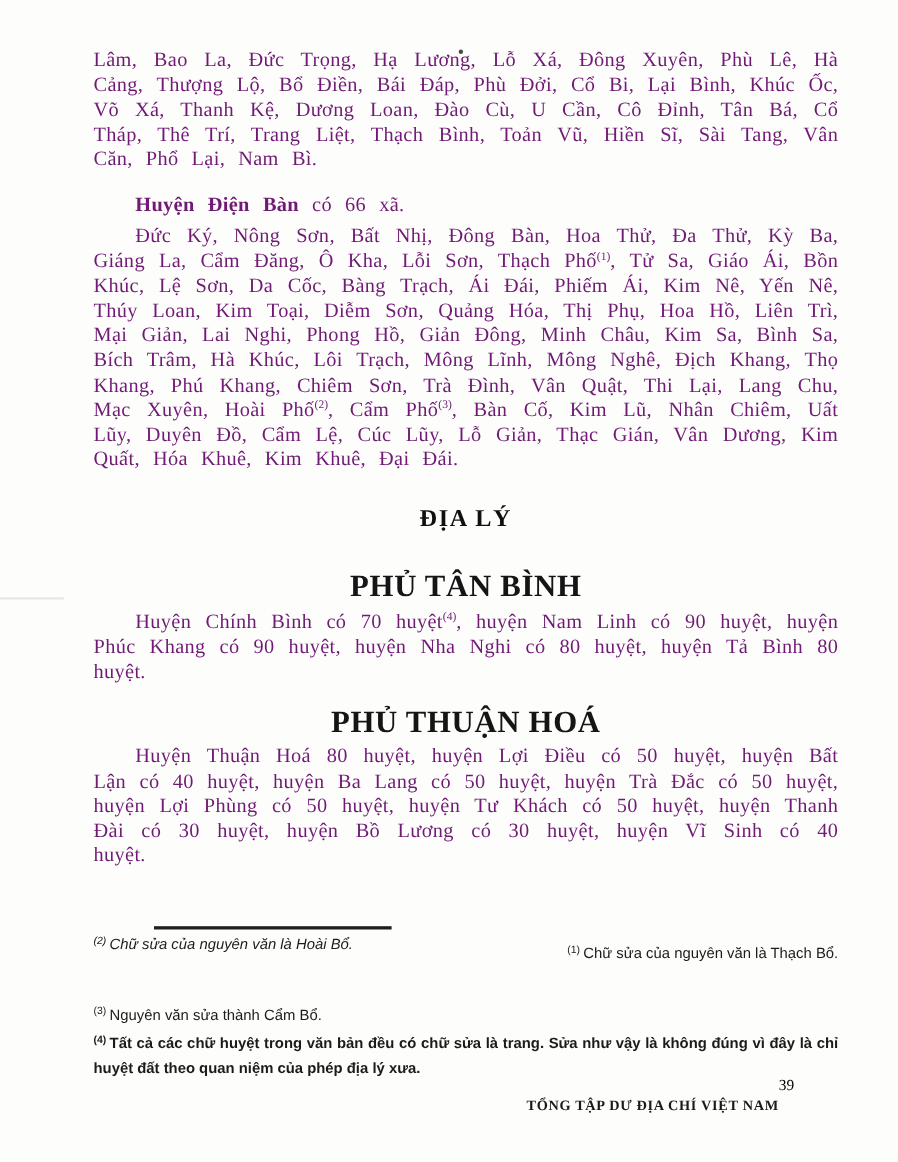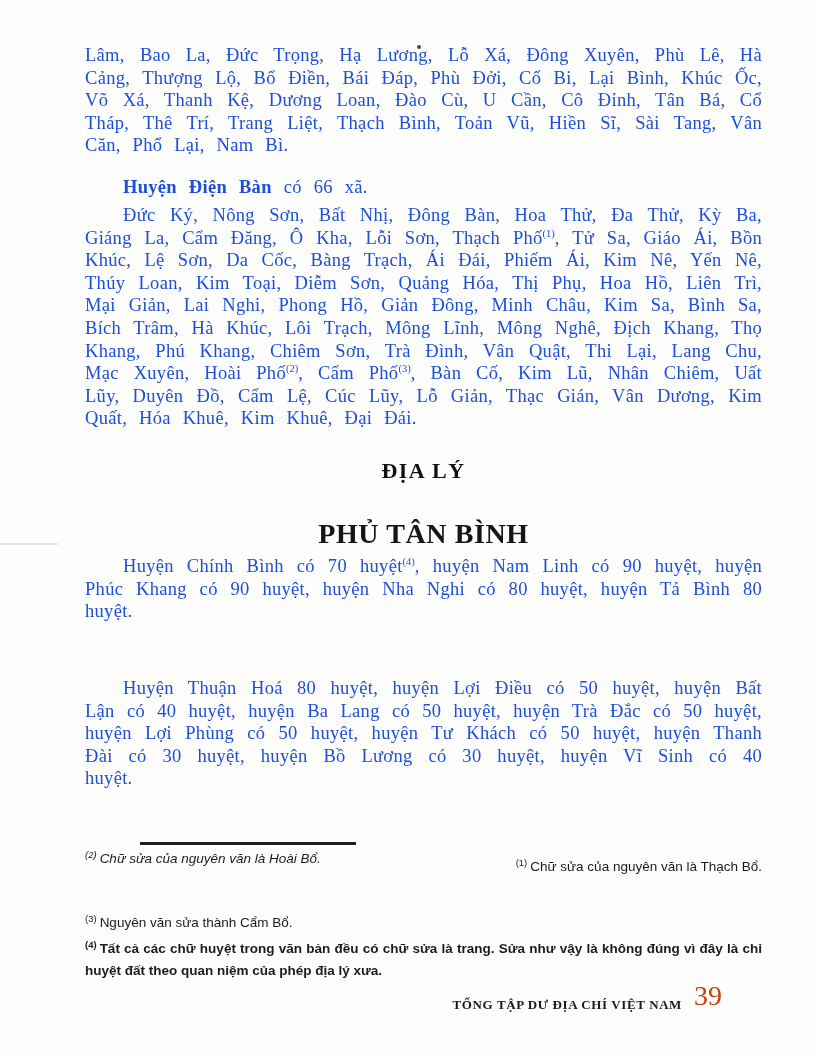--- a/index.html
+++ b/index.html
@@ -13,21 +13,21 @@
     overflow: hidden;
   }
   .block { position: absolute; left: 85px; width: 677px; }
   .body-text {
     margin: 0;
     font-size: 18.5px;
     line-height: 22.6px;
     text-align: justify;
     word-spacing: 7px;
     letter-spacing: 0.3px;
-    color: #1d4ed8;
+    color: #701a75;
   }
   .indent { text-indent: 38px; }
   .bold { font-weight: 700; }
   sup.fnref {
     font-size: 10.5px;
     letter-spacing: 0;
     word-spacing: 0;
     vertical-align: 7px;
     line-height: 0;
   }
@@ -88,24 +88,24 @@
     box-sizing: border-box;
   }
   .book-title {
     font-size: 13px;
     font-weight: 700;
     letter-spacing: 0.6px;
     margin-top: 17px;
     color: #1a1a1a;
   }
   .page-num {
-    font-size: 28px;
-    margin-left: 12px;
+    font-size: 14px;
+    margin-left: 0;
     margin-right: 40px;
-    color: #c2410c;
+    color: #000000;
   }
   .artifact-dot {
     position: absolute;
     left: 417px;
     top: 45px;
     width: 4px;
     height: 4px;
     border-radius: 50%;
     background: #4a4a4a;
   }
@@ -128,20 +128,21 @@
   <p class="block body-text indent dien-ban-line"><span class="bold">Huyện Điện Bàn</span><span> có 66 xã.</span></p>
 
   <p class="block body-text indent p2"><span>Đức Ký, Nông Sơn, Bất Nhị, Đông Bàn, Hoa Thử, Đa Thử, Kỳ Ba, Giáng La, Cẩm Đăng, Ô Kha, Lỗi Sơn, Thạch Phố</span><sup class="fnref">(1)</sup><span>, Tử Sa, Giáo Ái, Bồn Khúc, Lệ Sơn, Da Cốc, Bàng Trạch, Ái Đái, Phiếm Ái, Kim Nê, Yến Nê, Thúy Loan, Kim Toại, Diễm Sơn, Quảng Hóa, Thị Phụ, Hoa Hồ, Liên Trì, Mại Giản, Lai Nghi, Phong Hồ, Giản Đông, Minh Châu, Kim Sa, Bình Sa, Bích Trâm, Hà Khúc, Lôi Trạch, Mông Lĩnh, Mông Nghê, Địch Khang, Thọ Khang, Phú Khang, Chiêm Sơn, Trà Đình, Vân Quật, Thi Lại, Lang Chu, Mạc Xuyên, Hoài Phố</span><sup class="fnref">(2)</sup><span>, Cẩm Phố</span><sup class="fnref">(3)</sup><span>, Bàn Cố, Kim Lũ, Nhân Chiêm, Uất Lũy, Duyên Đồ, Cẩm Lệ, Cúc Lũy, Lỗ Giản, Thạc Gián, Vân Dương, Kim Quất, Hóa Khuê, Kim Khuê, Đại Đái.</span></p>
 
   <h1 class="block dia-ly">ĐỊA LÝ</h1>
 
   <h2 class="block phu phu-tan-binh">PHỦ TÂN BÌNH</h2>
 
   <p class="block body-text indent p3"><span>Huyện Chính Bình có 70 huyệt</span><sup class="fnref">(4)</sup><span>, huyện Nam Linh có 90 huyệt, huyện Phúc Khang có 90 huyệt, huyện Nha Nghi có 80 huyệt, huyện Tả Bình 80 huyệt.</span></p>
 
+  <h2 class="block phu phu-thuan-hoa">PHỦ THUẬN HOÁ</h2>
 
   <p class="block body-text indent p4">Huyện Thuận Hoá 80 huyệt, huyện Lợi Điều có 50 huyệt, huyện Bất Lận có 40 huyệt, huyện Ba Lang có 50 huyệt, huyện Trà Đắc có 50 huyệt, huyện Lợi Phùng có 50 huyệt, huyện Tư Khách có 50 huyệt, huyện Thanh Đài có 30 huyệt, huyện Bồ Lương có 30 huyệt, huyện Vĩ Sinh có 40 huyệt.</p>
 
   <div class="fn-rule"></div>
 
   <div class="block footnote fn1"><sup class="fnmark">(1)</sup><span class="fntext">Chữ sửa của nguyên văn là Thạch Bổ.</span></div>
 
   <div class="block footnote fn2"><sup class="fnmark">(2)</sup><span class="fntext">Chữ sửa của nguyên văn là Hoài Bổ.</span></div>
 
   <div class="block footnote fn3"><sup class="fnmark">(3)</sup><span class="fntext">Nguyên văn sửa thành Cẩm Bổ.</span></div>

